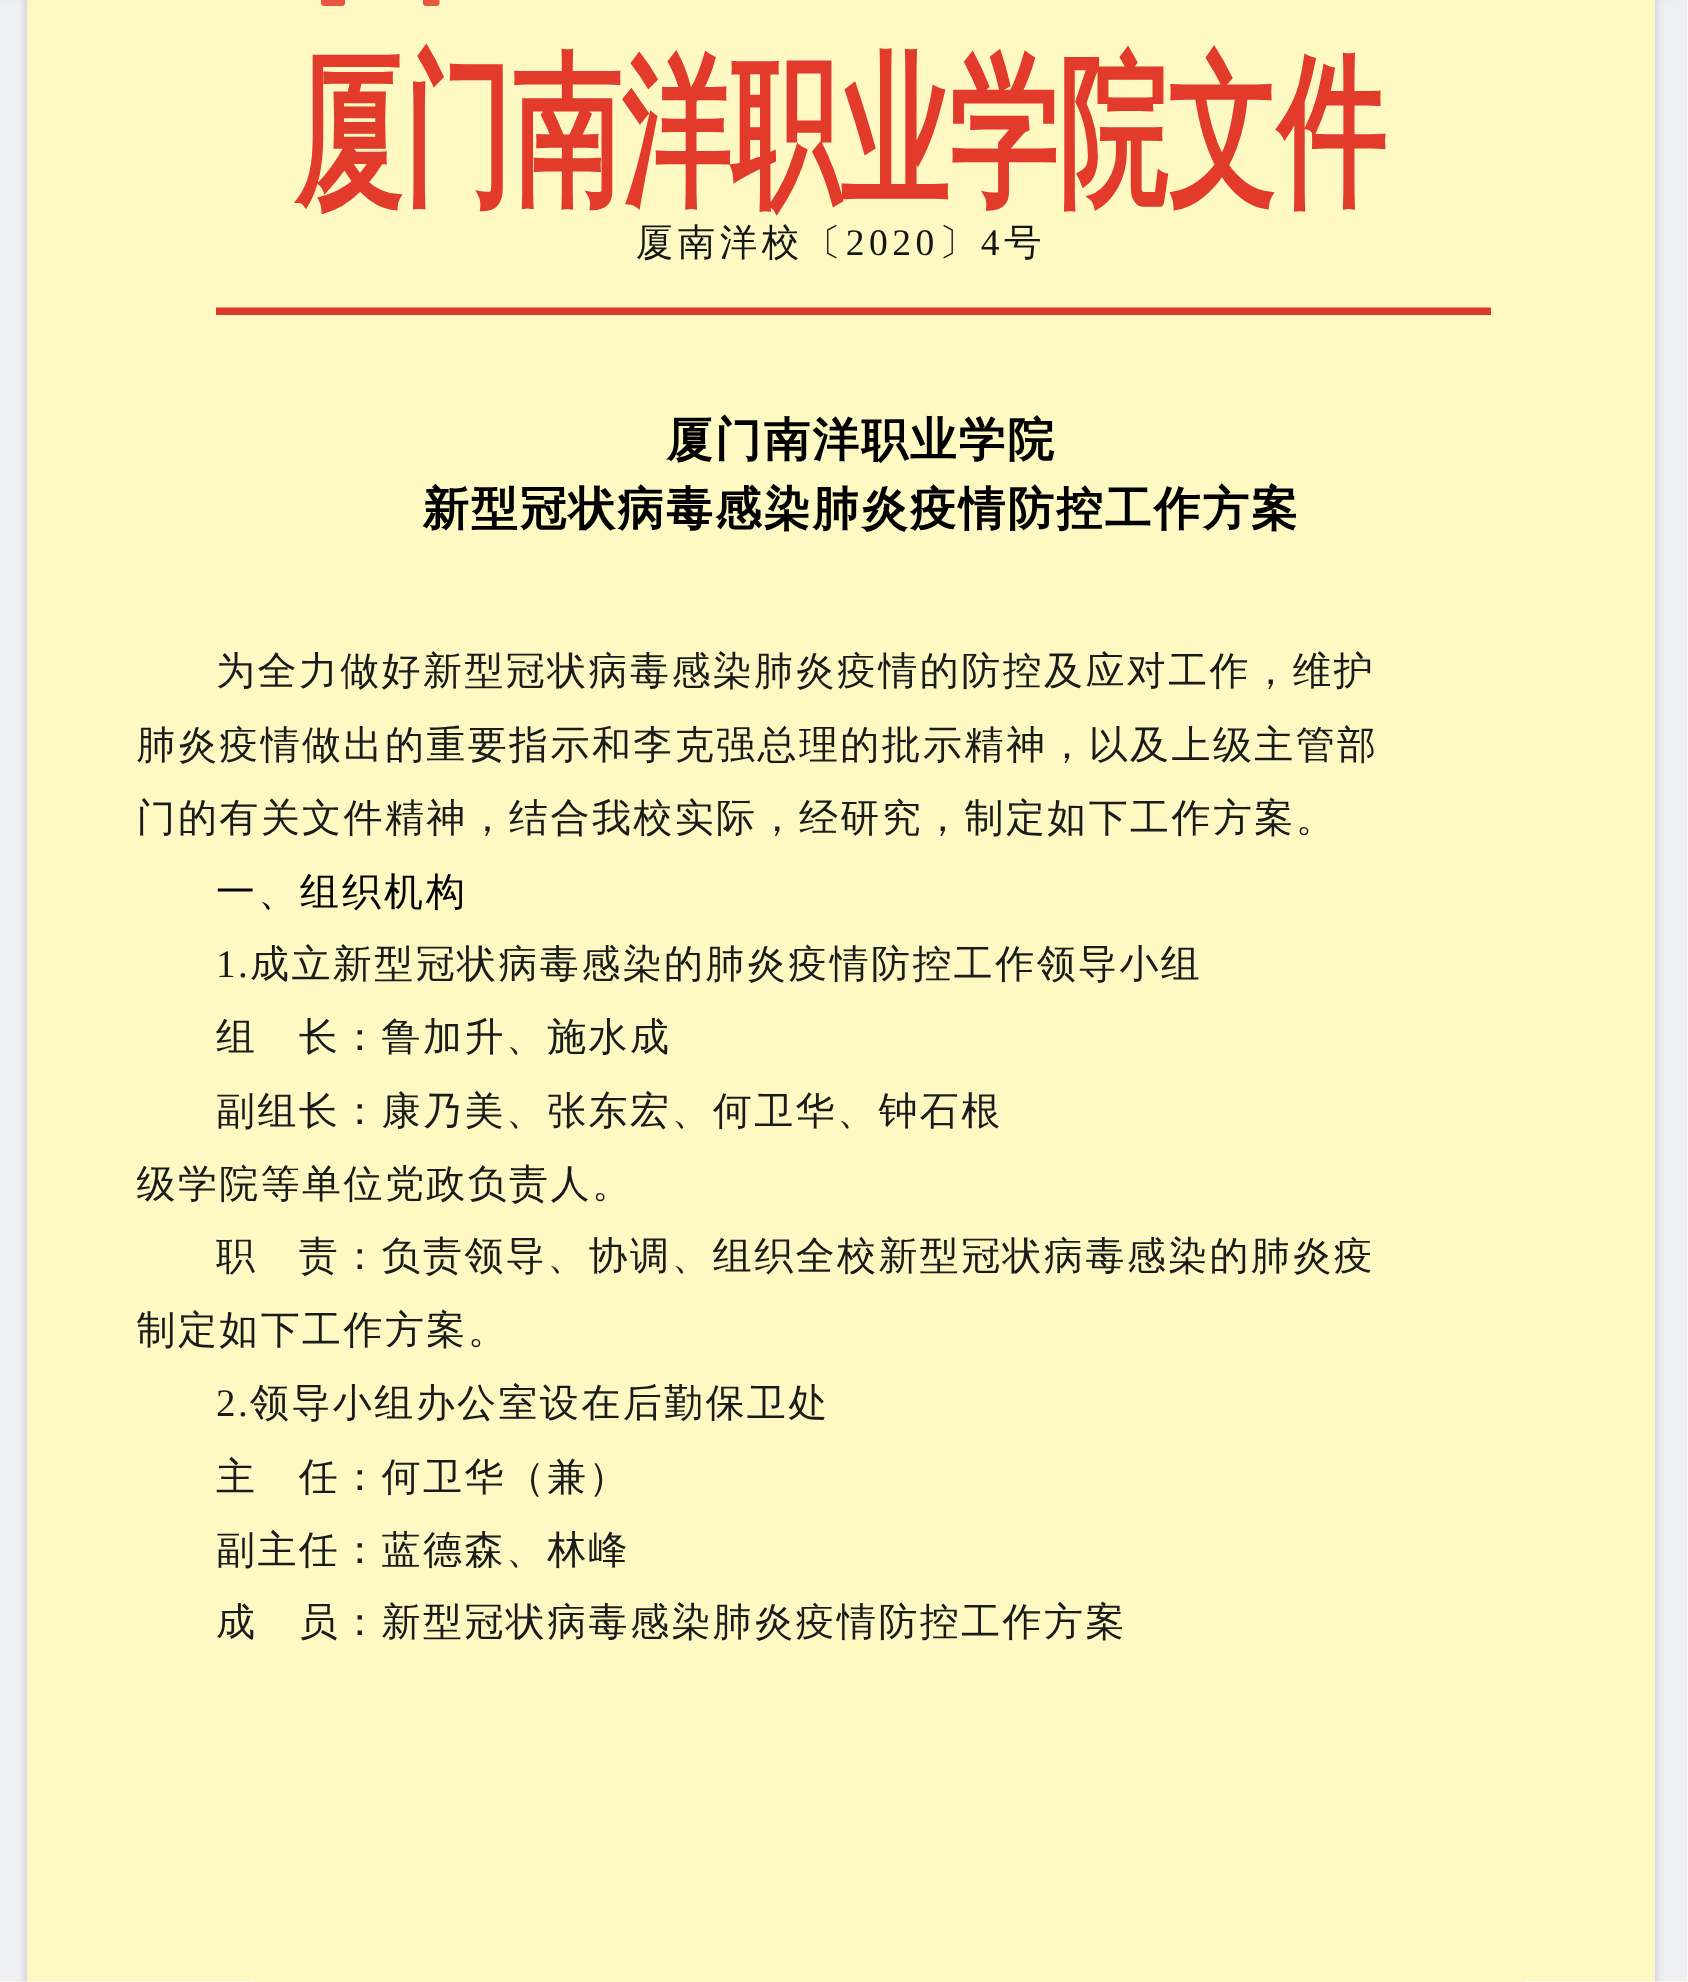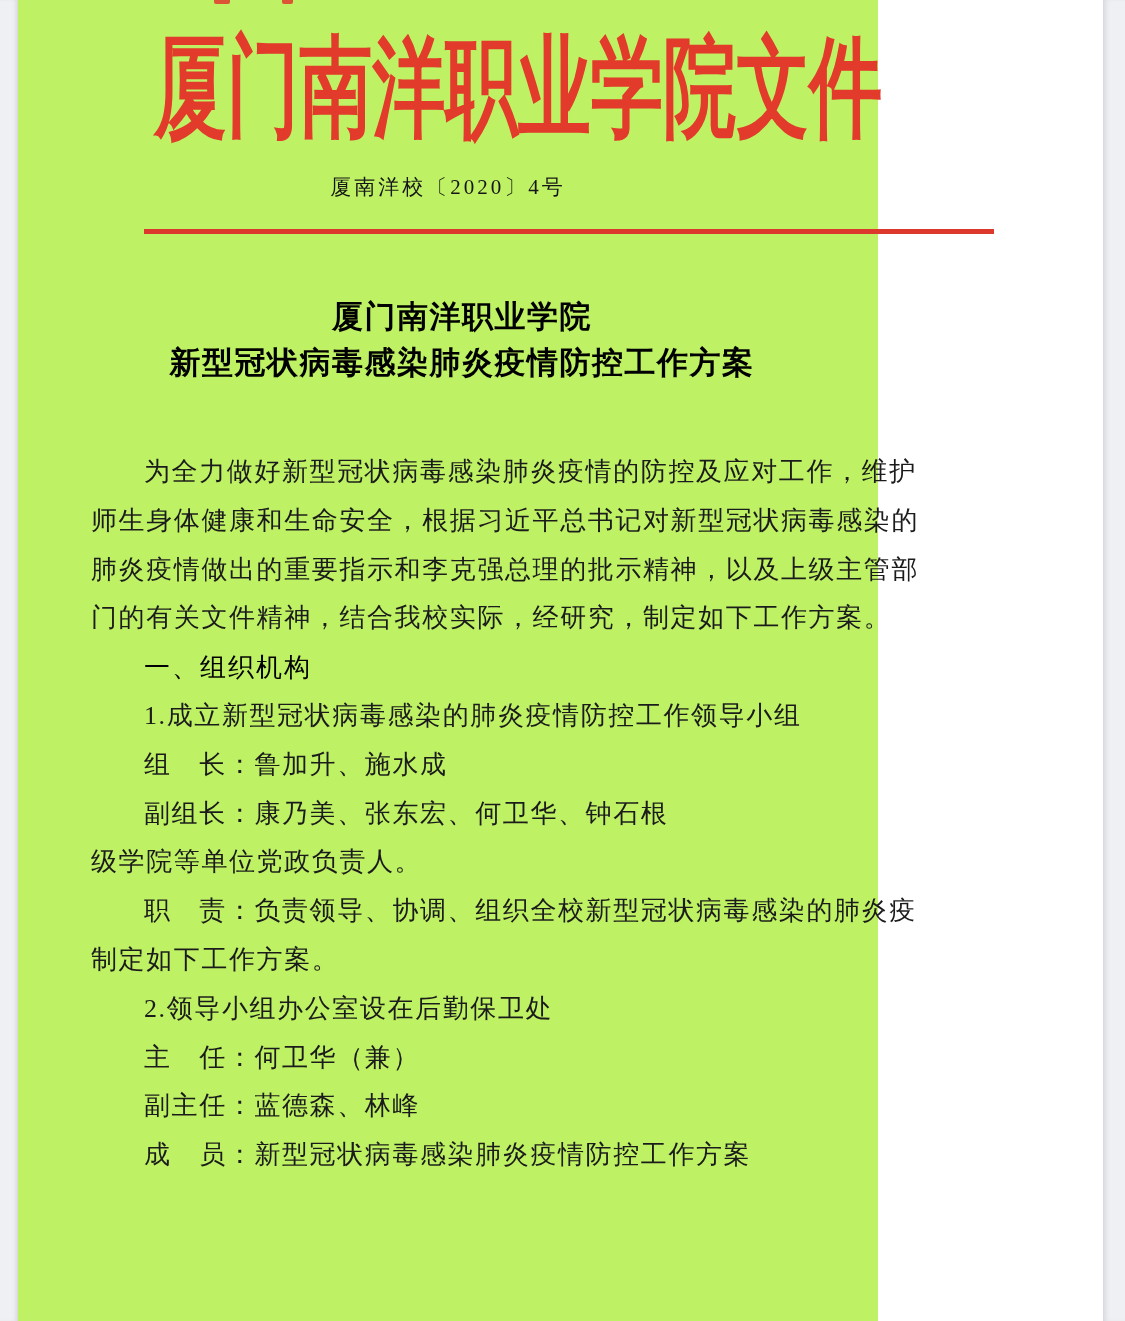--- a/index.html
+++ b/index.html
@@ -29,22 +29,22 @@
     background: var(--viewer-bg);
     z-index: 5;
   }
   .side-strip.left  { left: 0; width: 18px;
     box-shadow: inset -4px 0 5px -3px rgba(40,40,60,0.18); }
   .side-strip.right { right: 0; width: 22px;
     box-shadow: inset 5px 0 6px -4px rgba(40,40,60,0.18); }
   .page {
     position: absolute;
     left: 18px; top: 0;
-    width: 860px; height: 1321px;
-    background: #bef264;
+    width: 1085px; height: 1321px;
+    background: #fef9c3;
   }
   
   .smudge {
     position: absolute;
     top: 0; height: 4px;
     background: var(--red-letterhead);
     border-radius: 0 0 2px 2px;
     opacity: 0.85;
   }
   .smudge.a { left: 196px; width: 16px; }
@@ -61,24 +61,23 @@
     font-family: var(--kai);
     font-weight: bold;
     font-size: 100px;
     line-height: 118px;
     color: var(--red-letterhead);
     transform: scale(0.728, 1.10);
     transform-origin: 50% 55%;
     letter-spacing: 0px;
   }
   .doc-number {
-    margin-top: 24px;
     text-align: center;
     font-family: var(--kai);
-    font-size: 21px;
+    font-size: 25px;
     line-height: 30px;
     letter-spacing: 3px;
     color: #151515;
   }
   .red-rule {
     margin: 27px 0 0 126px;
     width: 850px;
     height: 5px;
     background: var(--red-rule);
   }
@@ -133,21 +132,20 @@
 
     <div class="red-rule"></div>
 
     <div class="doc-title">
       <div class="t-line">厦门南洋职业学院</div>
       <div class="t-line">新型冠状病毒感染肺炎疫情防控工作方案</div>
     </div>
 
     <div class="body-block">
       <div class="ln indent">为全力做好新型冠状病毒感染肺炎疫情的防控及应对工作，维护</div>
-      <div class="ln">师生身体健康和生命安全，根据习近平总书记对新型冠状病毒感染的</div>
       <div class="ln">肺炎疫情做出的重要指示和李克强总理的批示精神，以及上级主管部</div>
       <div class="ln">门的有关文件精神，结合我校实际，经研究，制定如下工作方案。</div>
       <div class="ln indent heading">一、组织机构</div>
       <div class="ln indent">1.成立新型冠状病毒感染的肺炎疫情防控工作领导小组</div>
       <div class="ln indent">组　长：鲁加升、施水成</div>
       <div class="ln indent">副组长：康乃美、张东宏、何卫华、钟石根</div>
       <div class="ln">级学院等单位党政负责人。</div>
       <div class="ln indent">职　责：负责领导、协调、组织全校新型冠状病毒感染的肺炎疫</div>
       <div class="ln">制定如下工作方案。</div>
       <div class="ln indent">2.领导小组办公室设在后勤保卫处</div>

